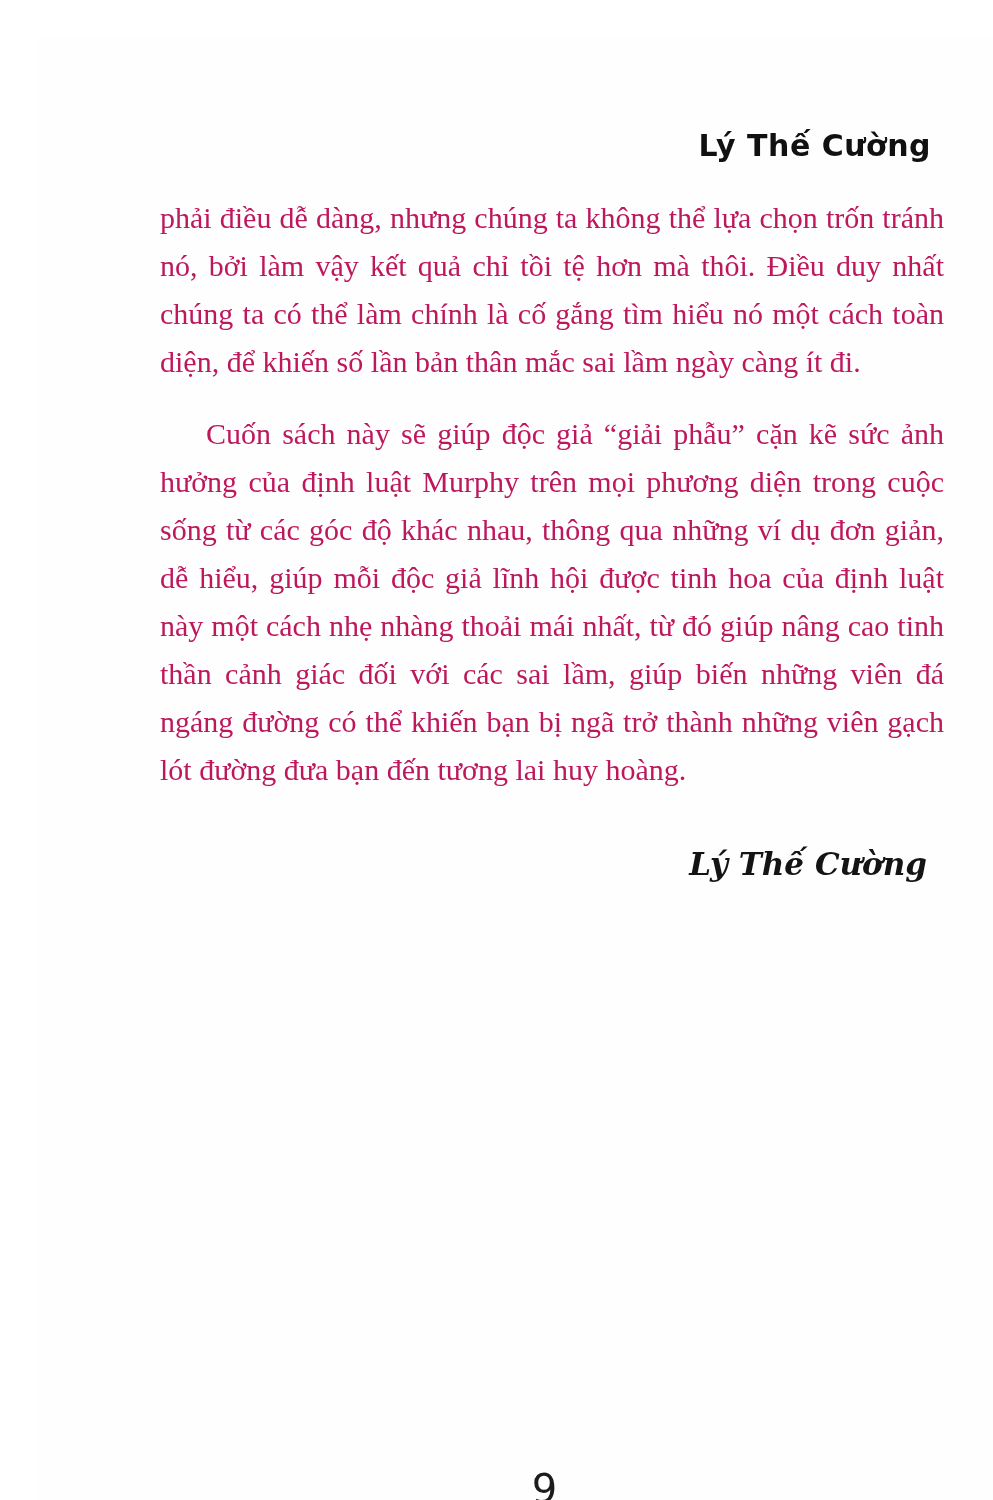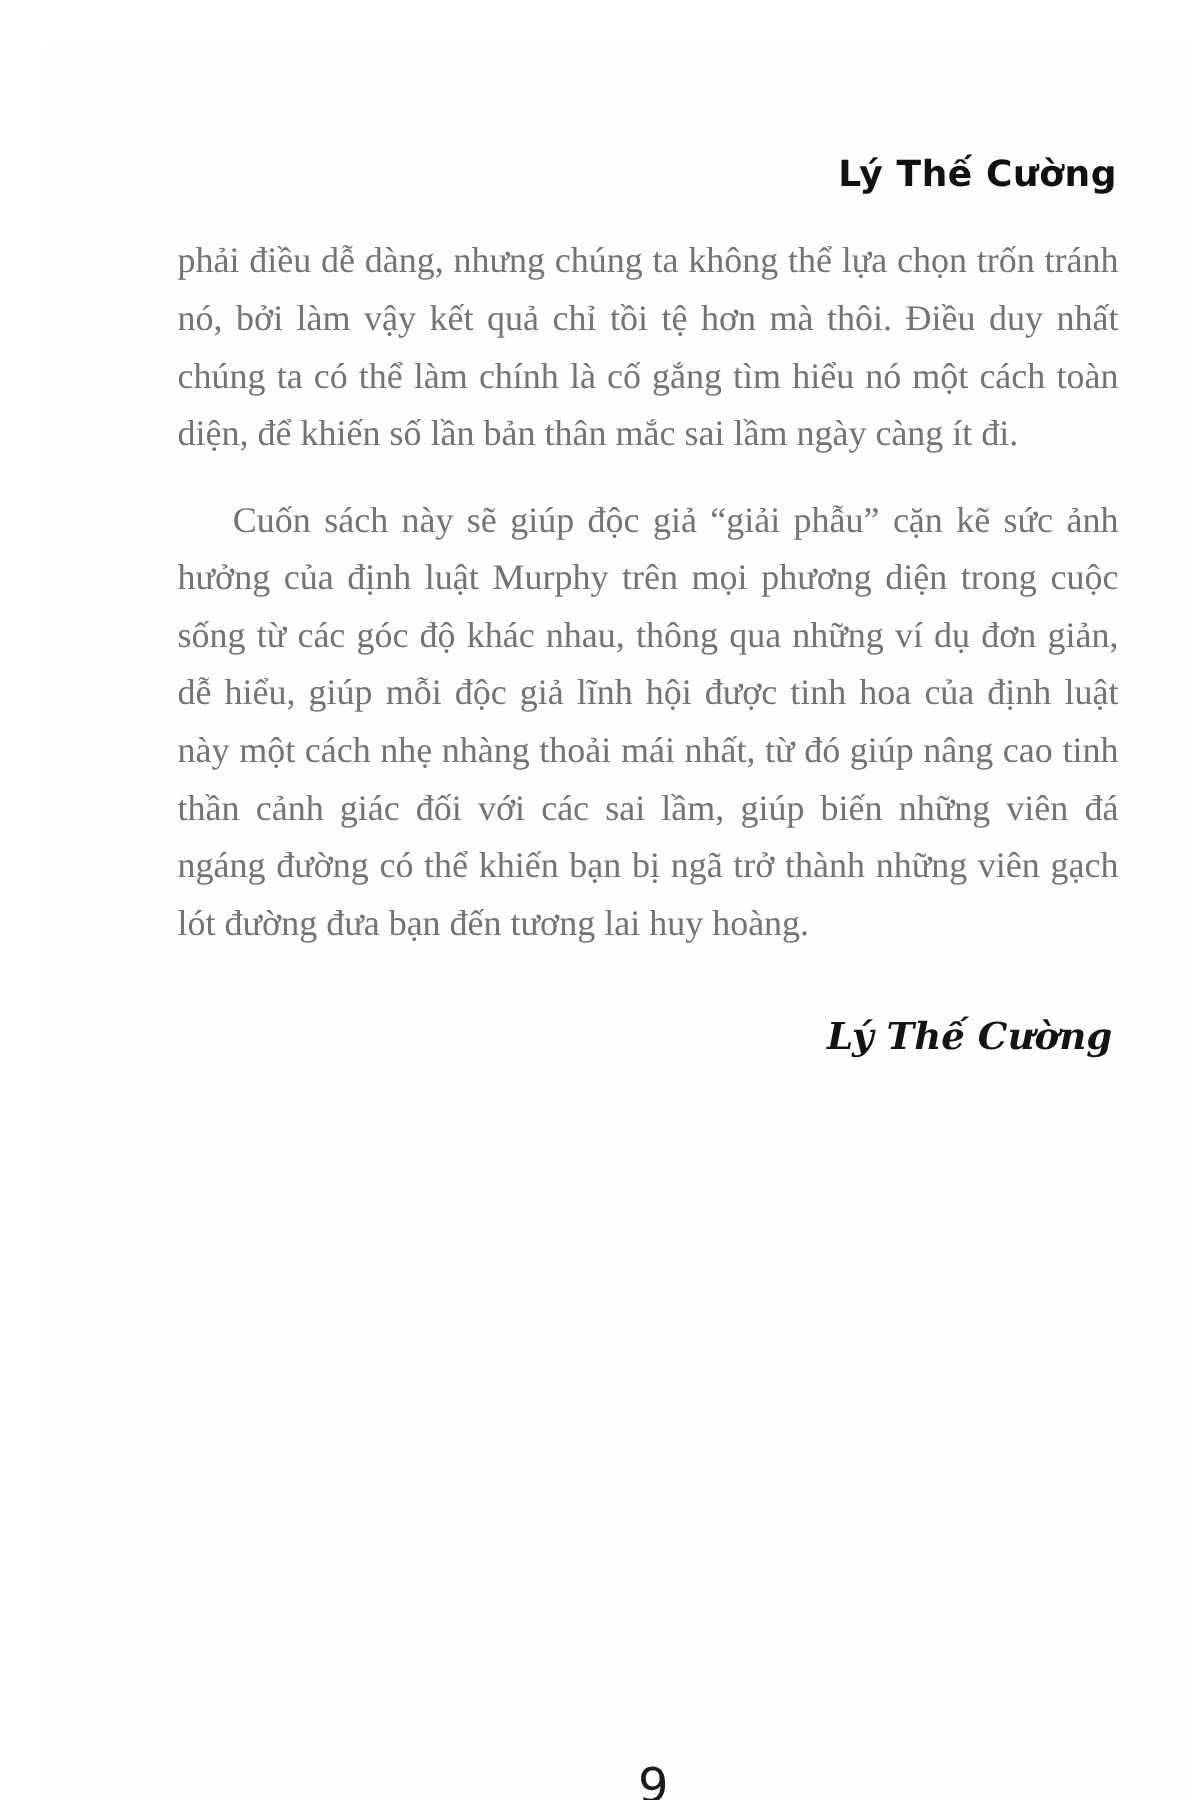--- a/index.html
+++ b/index.html
@@ -21,27 +21,27 @@
     right: 86px;
     font-family: "DejaVu Sans", sans-serif;
     font-weight: bold;
     font-size: 30px;
     letter-spacing: 0.5px;
     color: #111111;
   }
   .body-text {
     position: absolute;
     top: 134px;
-    left: 88px;
+    left: 100px;
     width: 808px;
     font-family: "Liberation Serif", serif;
     font-size: 30px;
     line-height: 48px;
     text-align: justify;
-    color: #737373;
+    color: #be185d;
   }
   .body-text p.continued {
     text-indent: 0;
   }
   .body-text p.indented {
     margin-top: 24px;
     text-indent: 46px;
   }
   .signature {
     position: absolute;

